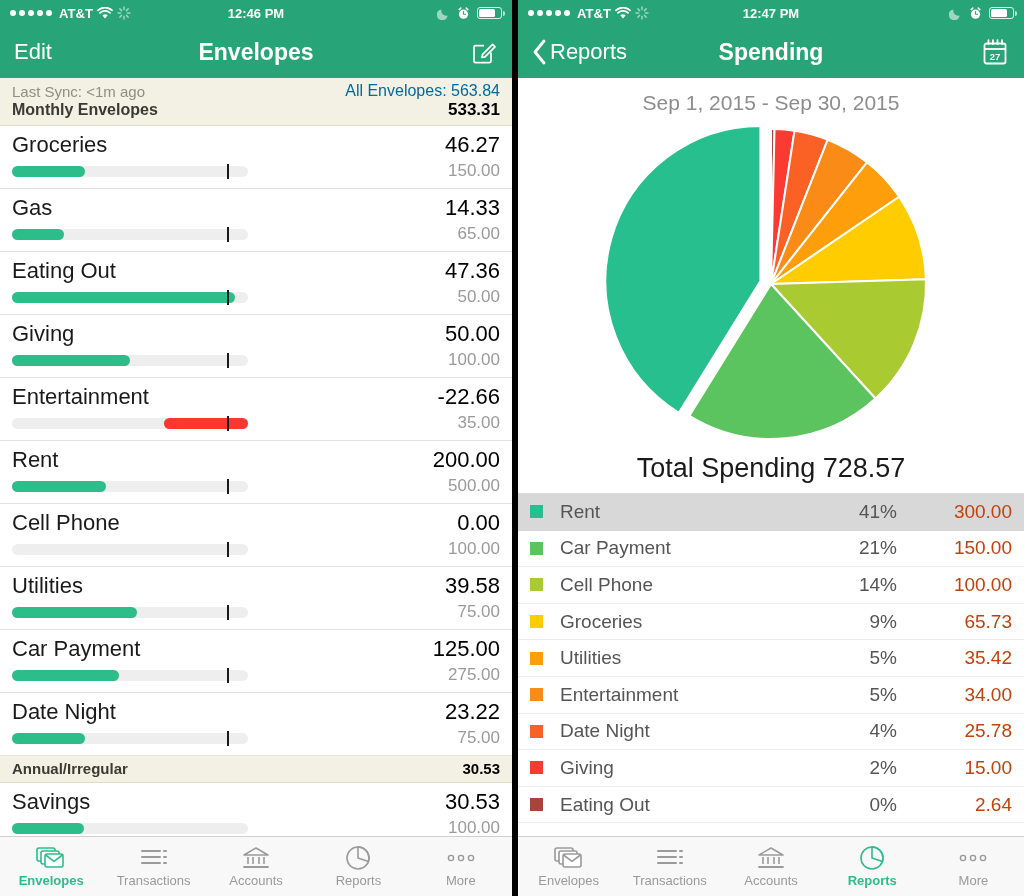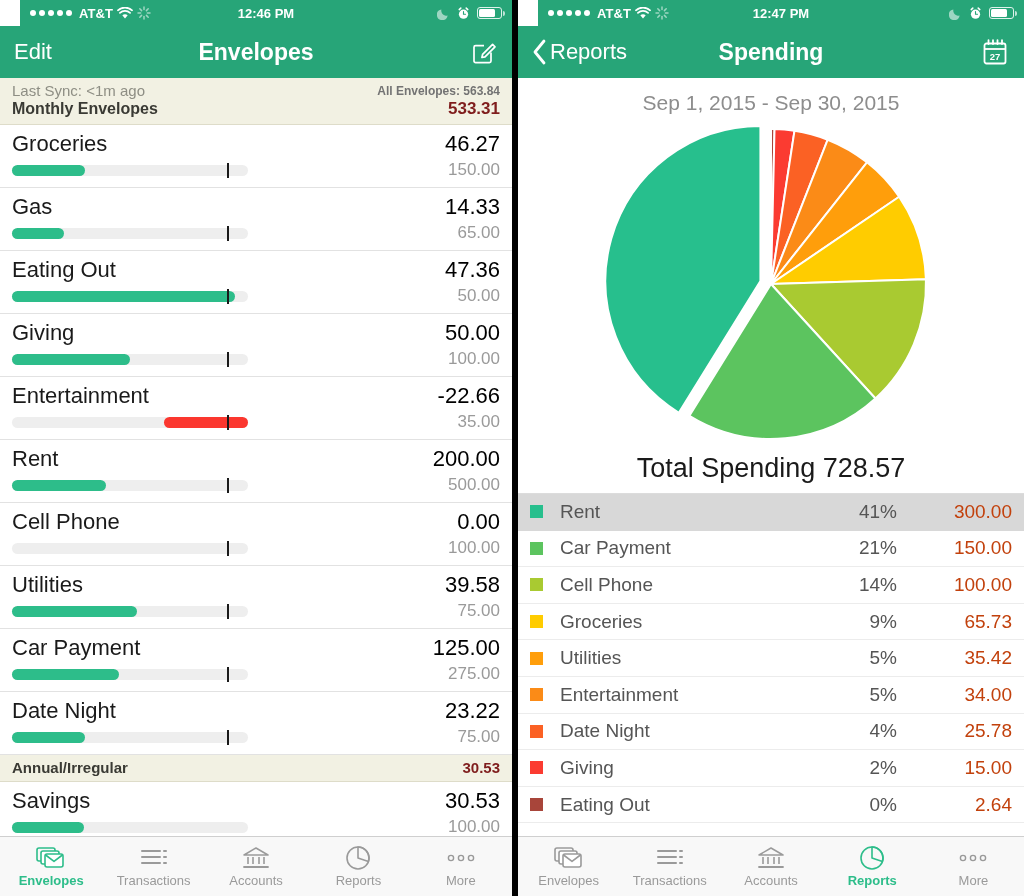--- a/index.html
+++ b/index.html
@@ -5,21 +5,21 @@
   * { margin:0; padding:0; box-sizing:border-box; }
   html,body{ width:1024px; height:896px; background:#fff; overflow:hidden; }
   body{ font-family:"Liberation Sans", sans-serif; -webkit-font-smoothing:antialiased; }
 
   .screens{ display:flex; width:1024px; height:896px; }
   .phone{ width:512px; height:896px; position:relative; background:#fff; display:flex; flex-direction:column; }
   .phone.right{ border-left:6px solid #000; width:512px; }
 
   
   .statusbar{ height:26px; background:#27a578; color:#fff; display:flex; align-items:center;
-              font-size:13px; font-weight:700; flex:0 0 26px; padding:0 10px; position:relative;margin-left:20px; }
+              font-size:13px; font-weight:700; flex:0 0 26px; padding:0 10px; position:relative; }
   .sb-left{ display:flex; align-items:center; gap:4px; }
   .sb-dots{ display:flex; gap:3px; align-items:center; }
   .sb-dots i{ width:6px; height:6px; border-radius:50%; background:#fff; display:block; }
   .sb-carrier{ margin-left:3px; letter-spacing:.1px; font-size:13px; }
   .sb-time{ position:absolute; left:0; right:0; text-align:center; font-size:13px; font-weight:700; }
   .sb-right{ margin-left:auto; display:flex; align-items:center; gap:7px; z-index:2; }
   .battery{ width:25px; height:12px; border:1.4px solid rgba(255,255,255,.85); border-radius:3px; position:relative; }
   .battery::after{ content:""; position:absolute; right:-4px; top:3.2px; width:2.4px; height:5px;
                    background:rgba(255,255,255,.7); border-radius:0 2px 2px 0; }
   .battery .lvl{ position:absolute; left:1.4px; top:1.4px; bottom:1.4px; width:70%; background:#fff; border-radius:1.5px; }
@@ -29,23 +29,23 @@
            padding:0 14px; flex:0 0 52px; position:relative; }
   .nav-title{ position:absolute; left:0; right:0; text-align:center; font-size:23px; font-weight:700; pointer-events:none; }
   .nav-left{ font-size:22px; display:flex; align-items:center; gap:3px; z-index:2; }
   .nav-right{ margin-left:auto; z-index:2; display:flex; align-items:center; }
 
   
   .list{ flex:1 1 auto; overflow:hidden; background:#fff; }
   .sec-head{ background:#f2f1e3; padding:4px 12px 5px 12px; border-bottom:1px solid #dedcc9; }
   .sec-row{ display:flex; justify-content:space-between; align-items:center; }
   .sync{ font-size:15px; color:#8e8e84; }
-  .allenv{ font-size:12px; color:#737373;font-weight:bold; }
+  .allenv{ font-size:16px; color:#0369a1; }
   .sec-name{ font-size:16px; font-weight:700; color:#3a3a34; }
-  .sec-amt{ font-size:17px; font-weight:700; color:#7f1d1d; }
+  .sec-amt{ font-size:17px; font-weight:700; color:#000000; }
 
   .env{ padding:6px 12px 7px 12px; border-bottom:1px solid #e2e2e2; position:relative; }
   .env-top{ display:flex; justify-content:space-between; align-items:baseline; }
   .env-name{ font-size:22px; color:#1a1a1a; font-weight:400; }
   .env-bal{ font-size:22px; color:#000000; font-weight:400; }
   .env-bot{ display:flex; justify-content:space-between; align-items:center; margin-top:3px; }
   .bar{ position:relative; width:236px; height:11px; background:#eeeeee; border-radius:6px; flex:0 0 236px; }
   .bar .fill{ position:absolute; top:0; bottom:0; left:0; background:#2dbd8a; border-radius:6px; }
   .bar .fill.neg{ background:#fb372f; left:auto; right:0; }
   .bar .tick{ position:absolute; top:-2px; bottom:-2px; width:2px; background:#1a1a1a; }

